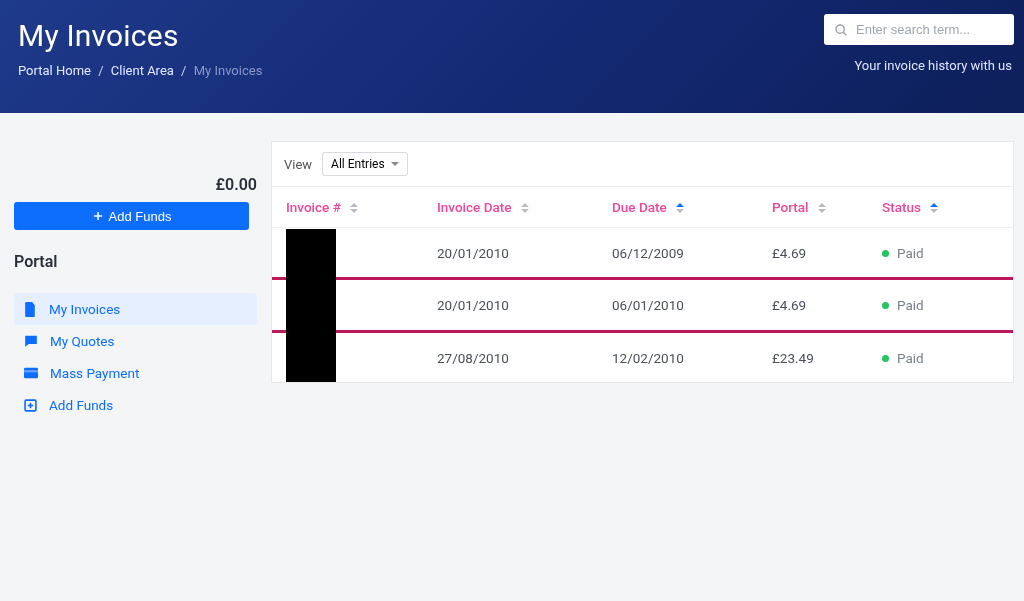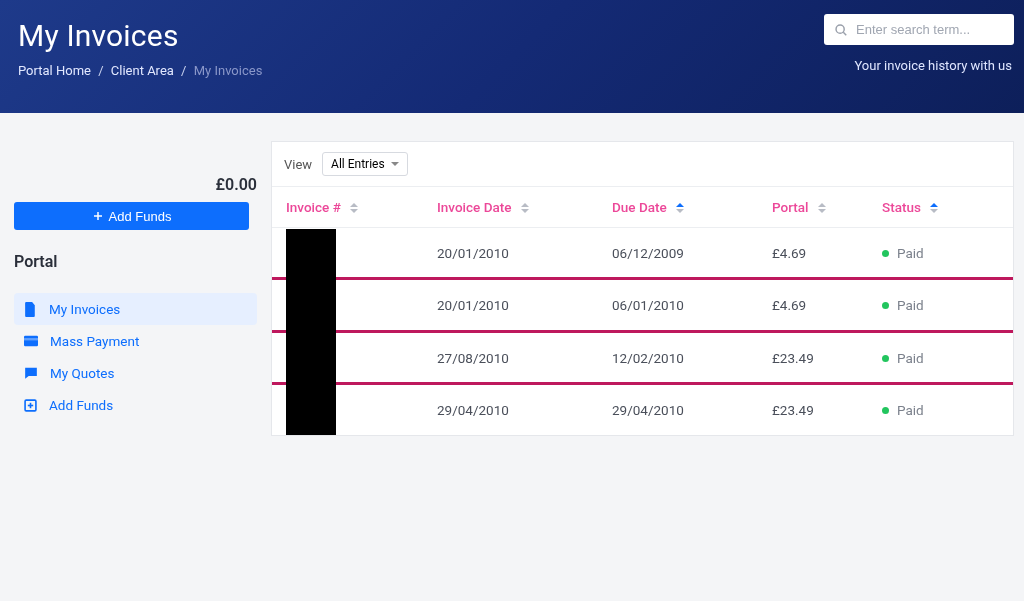--- a/index.html
+++ b/index.html
@@ -257,31 +257,31 @@
     <div class="card">
       <div class="card-title">Portal</div>
       <ul class="nav-list">
         <li class="active">
           <svg width="13" height="15" viewBox="0 0 24 28" fill="#0d6efd">
               <path d="M4 0h11l5 6v20a2 2 0 0 1-2 2H4a2 2 0 0 1-2-2V2a2 2 0 0 1 2-2z"></path>
             </svg>
           <span>My Invoices</span>
         </li>
         <li>
+          <svg width="14" height="14" viewBox="0 0 24 24" fill="#0d6efd">
+              <path d="M2 3h20v14H8l-6 5V3z"></path>
+            </svg>
+          <span>My Quotes</span>
+        </li>
+        <li>
           <svg width="14" height="12" viewBox="0 0 24 18" fill="#0d6efd">
               <rect x="0" y="0" width="24" height="18" rx="2"></rect>
               <rect x="0" y="4" width="24" height="4" fill="#fff" opacity="0.35"></rect>
             </svg>
           <span>Mass Payment</span>
-        </li>
-        <li>
-          <svg width="14" height="14" viewBox="0 0 24 24" fill="#0d6efd">
-              <path d="M2 3h20v14H8l-6 5V3z"></path>
-            </svg>
-          <span>My Quotes</span>
         </li>
         <li>
           <svg width="13" height="13" viewBox="0 0 24 24" fill="none" stroke="#0d6efd" stroke-width="3">
               <rect x="2" y="2" width="20" height="20" rx="2" fill="none"></rect>
               <line x1="12" y1="7" x2="12" y2="17"></line>
               <line x1="7" y1="12" x2="17" y2="12"></line>
             </svg>
           <span>Add Funds</span>
         </li>
       </ul>
@@ -353,26 +353,19 @@
                 <td>£4.69</td>
                 <td><span class="status-dot"></span><span class="status-text">Paid</span></td>
               </tr>
               <tr>
                 <td class="invoice-num-cell"></td>
                 <td>27/08/2010</td>
                 <td>12/02/2010</td>
                 <td>£23.49</td>
                 <td><span class="status-dot"></span><span class="status-text">Paid</span></td>
               </tr>
-              <tr>
-                <td class="invoice-num-cell"></td>
-                <td>29/04/2010</td>
-                <td>29/04/2010</td>
-                <td>£23.49</td>
-                <td><span class="status-dot"></span><span class="status-text">Paid</span></td>
-              </tr>
             </tbody>
         </table>
         <div class="redact-block" style="left:14px; top:42px;"></div>
       </div>
     </div>
   </section>
 </div>
 
 </body></html>

